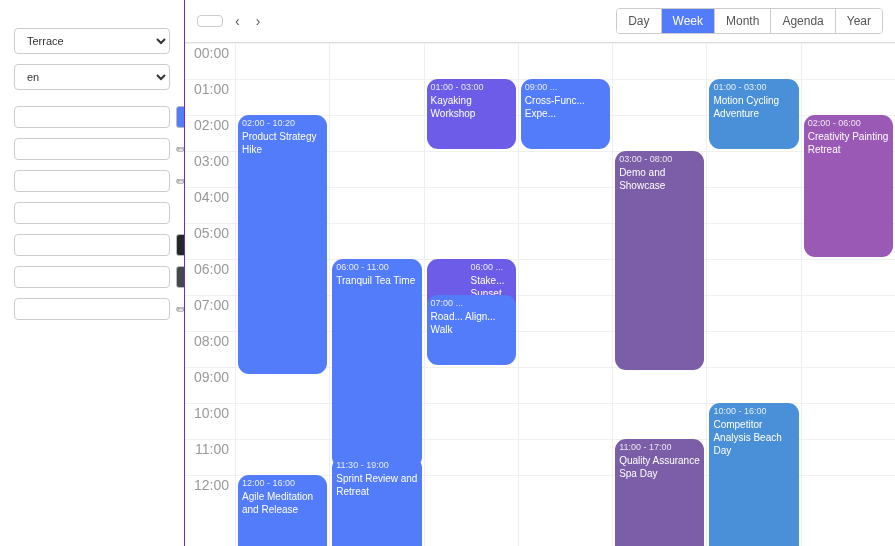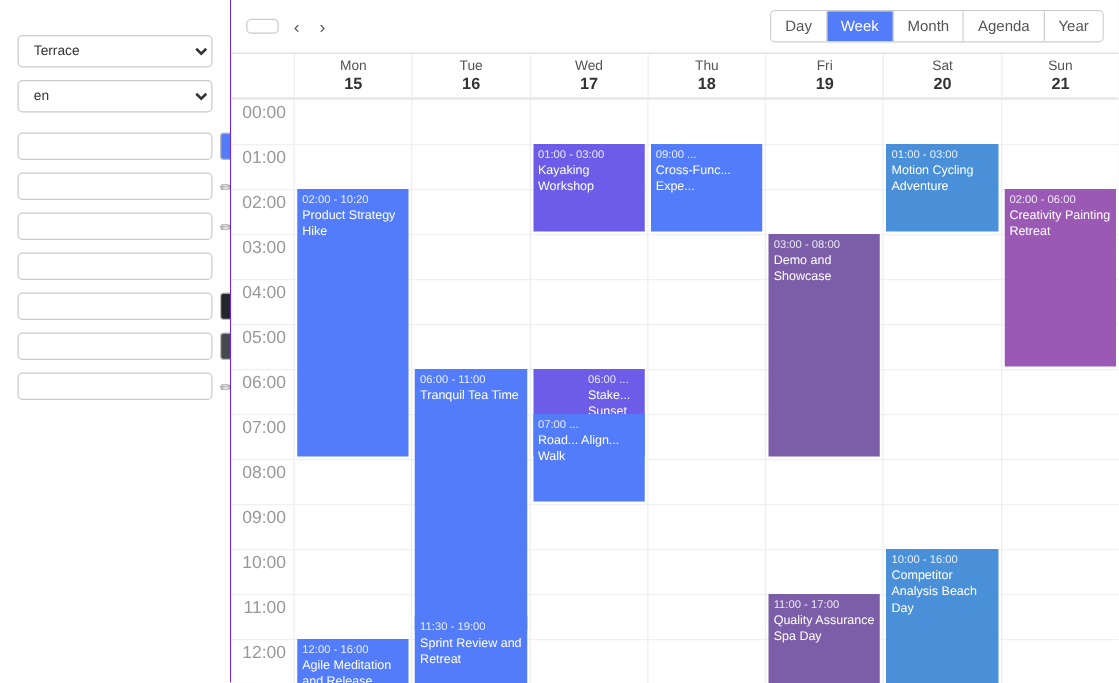--- a/index.html
+++ b/index.html
@@ -86,21 +86,21 @@
     .time-slot { height: 36px; text-align: right; padding-right: 6px; font-size: 14px; color: #999; border-top: 1px solid #f0f0f0; line-height: 1; padding-top: 2px; }
 
     .days-area { flex: 1; display: grid; grid-template-columns: repeat(7, 1fr); position: relative; }
     .day-col { border-left: 1px solid #eee; position: relative; }
     .hour-line { height: 36px; border-top: 1px solid #f0f0f0; }
 
     
     .event {
       position: absolute;
       left: 2px; right: 2px;
-      border-radius: 0;
+      border-radius: 11px;
       padding: 3px 4px;
       font-size: 10px;
       line-height: 1.3;
       overflow: hidden;
       color: #fff;
       font-weight: 500;
     }
     .event-blue { background: #537CFA; }
     .event-purple { background: #7B5EA7; }
     .event-violet { background: #9B59B6; }
@@ -182,32 +182,20 @@
       <button class="view-btn">Day</button>
       <button class="view-btn active">Week</button>
       <button class="view-btn">Month</button>
       <button class="view-btn">Agenda</button>
       <button class="view-btn">Year</button>
     </div>
   </div>
 
   <div class="cal-grid">
 
-    <div class="cal-header">
-      <div class="time-gutter"></div>
-      <div class="day-headers" id="day-headers-container">
-          <div class="day-header">Mon <span>15</span></div>
-          <div class="day-header">Tue <span>16</span></div>
-          <div class="day-header">Wed <span>17</span></div>
-          <div class="day-header">Thu <span>18</span></div>
-          <div class="day-header">Fri <span>19</span></div>
-          <div class="day-header">Sat <span>20</span></div>
-          <div class="day-header">Sun <span>21</span></div>
-        </div>
-    </div>
 
     <div class="cal-body">
       <div class="time-col" id="time-col">
           <div class="time-slot">00:00</div>
           <div class="time-slot">01:00</div>
           <div class="time-slot">02:00</div>
           <div class="time-slot">03:00</div>
           <div class="time-slot">04:00</div>
           <div class="time-slot">05:00</div>
           <div class="time-slot">06:00</div>
@@ -226,21 +214,21 @@
             <div class="hour-line"></div>
             <div class="hour-line"></div>
             <div class="hour-line"></div>
             <div class="hour-line"></div>
             <div class="hour-line"></div>
             <div class="hour-line"></div>
             <div class="hour-line"></div>
             <div class="hour-line"></div>
             <div class="hour-line"></div>
             <div class="hour-line"></div>
-            <div class="event event-blue" style="top: 72px; height: 214px;"><span class="event-time">02:00 - 10:20</span><span>Product Strategy Hike</span></div>
+            <div class="event event-blue" style="top: 72px; height: 259px;"><span class="event-time">02:00 - 10:20</span><span>Product Strategy Hike</span></div>
             <div class="event event-blue" style="top: 432px; height: 142px;"><span class="event-time">12:00 - 16:00</span><span>Agile Meditation and Release</span></div>
           </div>
           <div class="day-col" style="position: relative; height: 612px;">
             <div class="hour-line"></div>
             <div class="hour-line"></div>
             <div class="hour-line"></div>
             <div class="hour-line"></div>
             <div class="hour-line"></div>
             <div class="hour-line"></div>
             <div class="hour-line"></div>
@@ -294,21 +282,21 @@
             <div class="hour-line"></div>
             <div class="hour-line"></div>
             <div class="hour-line"></div>
             <div class="hour-line"></div>
             <div class="hour-line"></div>
             <div class="hour-line"></div>
             <div class="hour-line"></div>
             <div class="hour-line"></div>
             <div class="hour-line"></div>
             <div class="hour-line"></div>
-            <div class="event event-purple" style="top: 108px; height: 178px;"><span class="event-time">03:00 - 08:00</span><span>Demo and Showcase</span></div>
+            <div class="event event-purple" style="top: 108px; height: 219px;"><span class="event-time">03:00 - 08:00</span><span>Demo and Showcase</span></div>
             <div class="event event-purple" style="top: 396px; height: 214px;"><span class="event-time">11:00 - 17:00</span><span>Quality Assurance Spa Day</span></div>
           </div>
           <div class="day-col" style="position: relative; height: 612px;">
             <div class="hour-line"></div>
             <div class="hour-line"></div>
             <div class="hour-line"></div>
             <div class="hour-line"></div>
             <div class="hour-line"></div>
             <div class="hour-line"></div>
             <div class="hour-line"></div>

